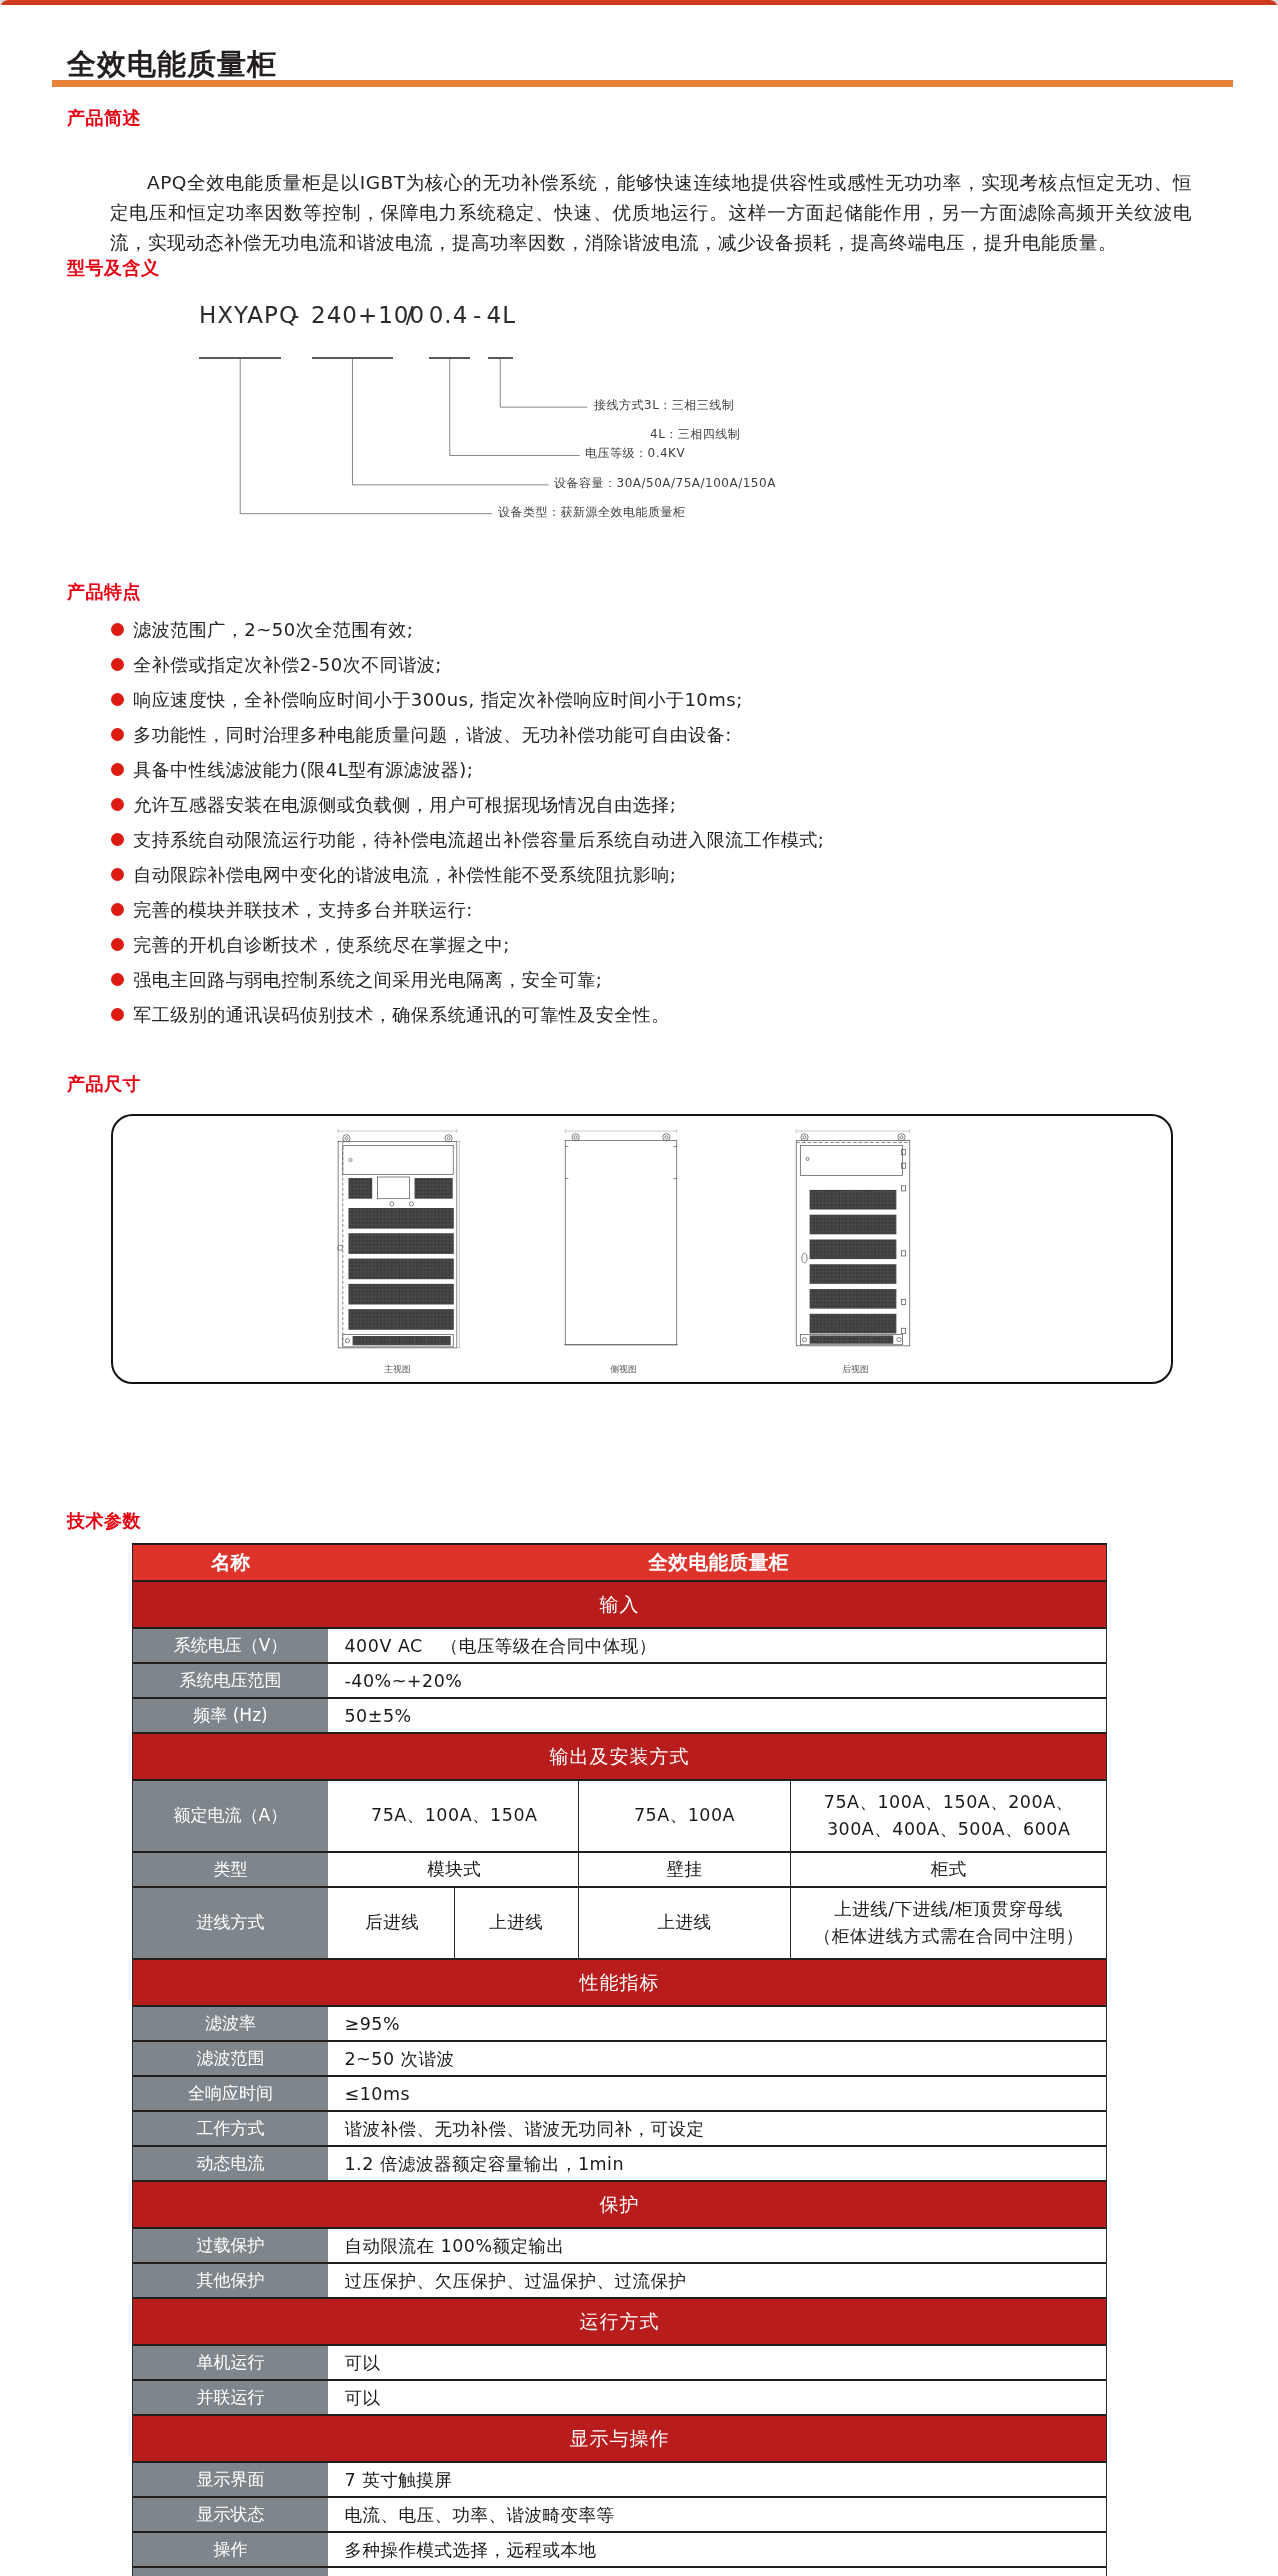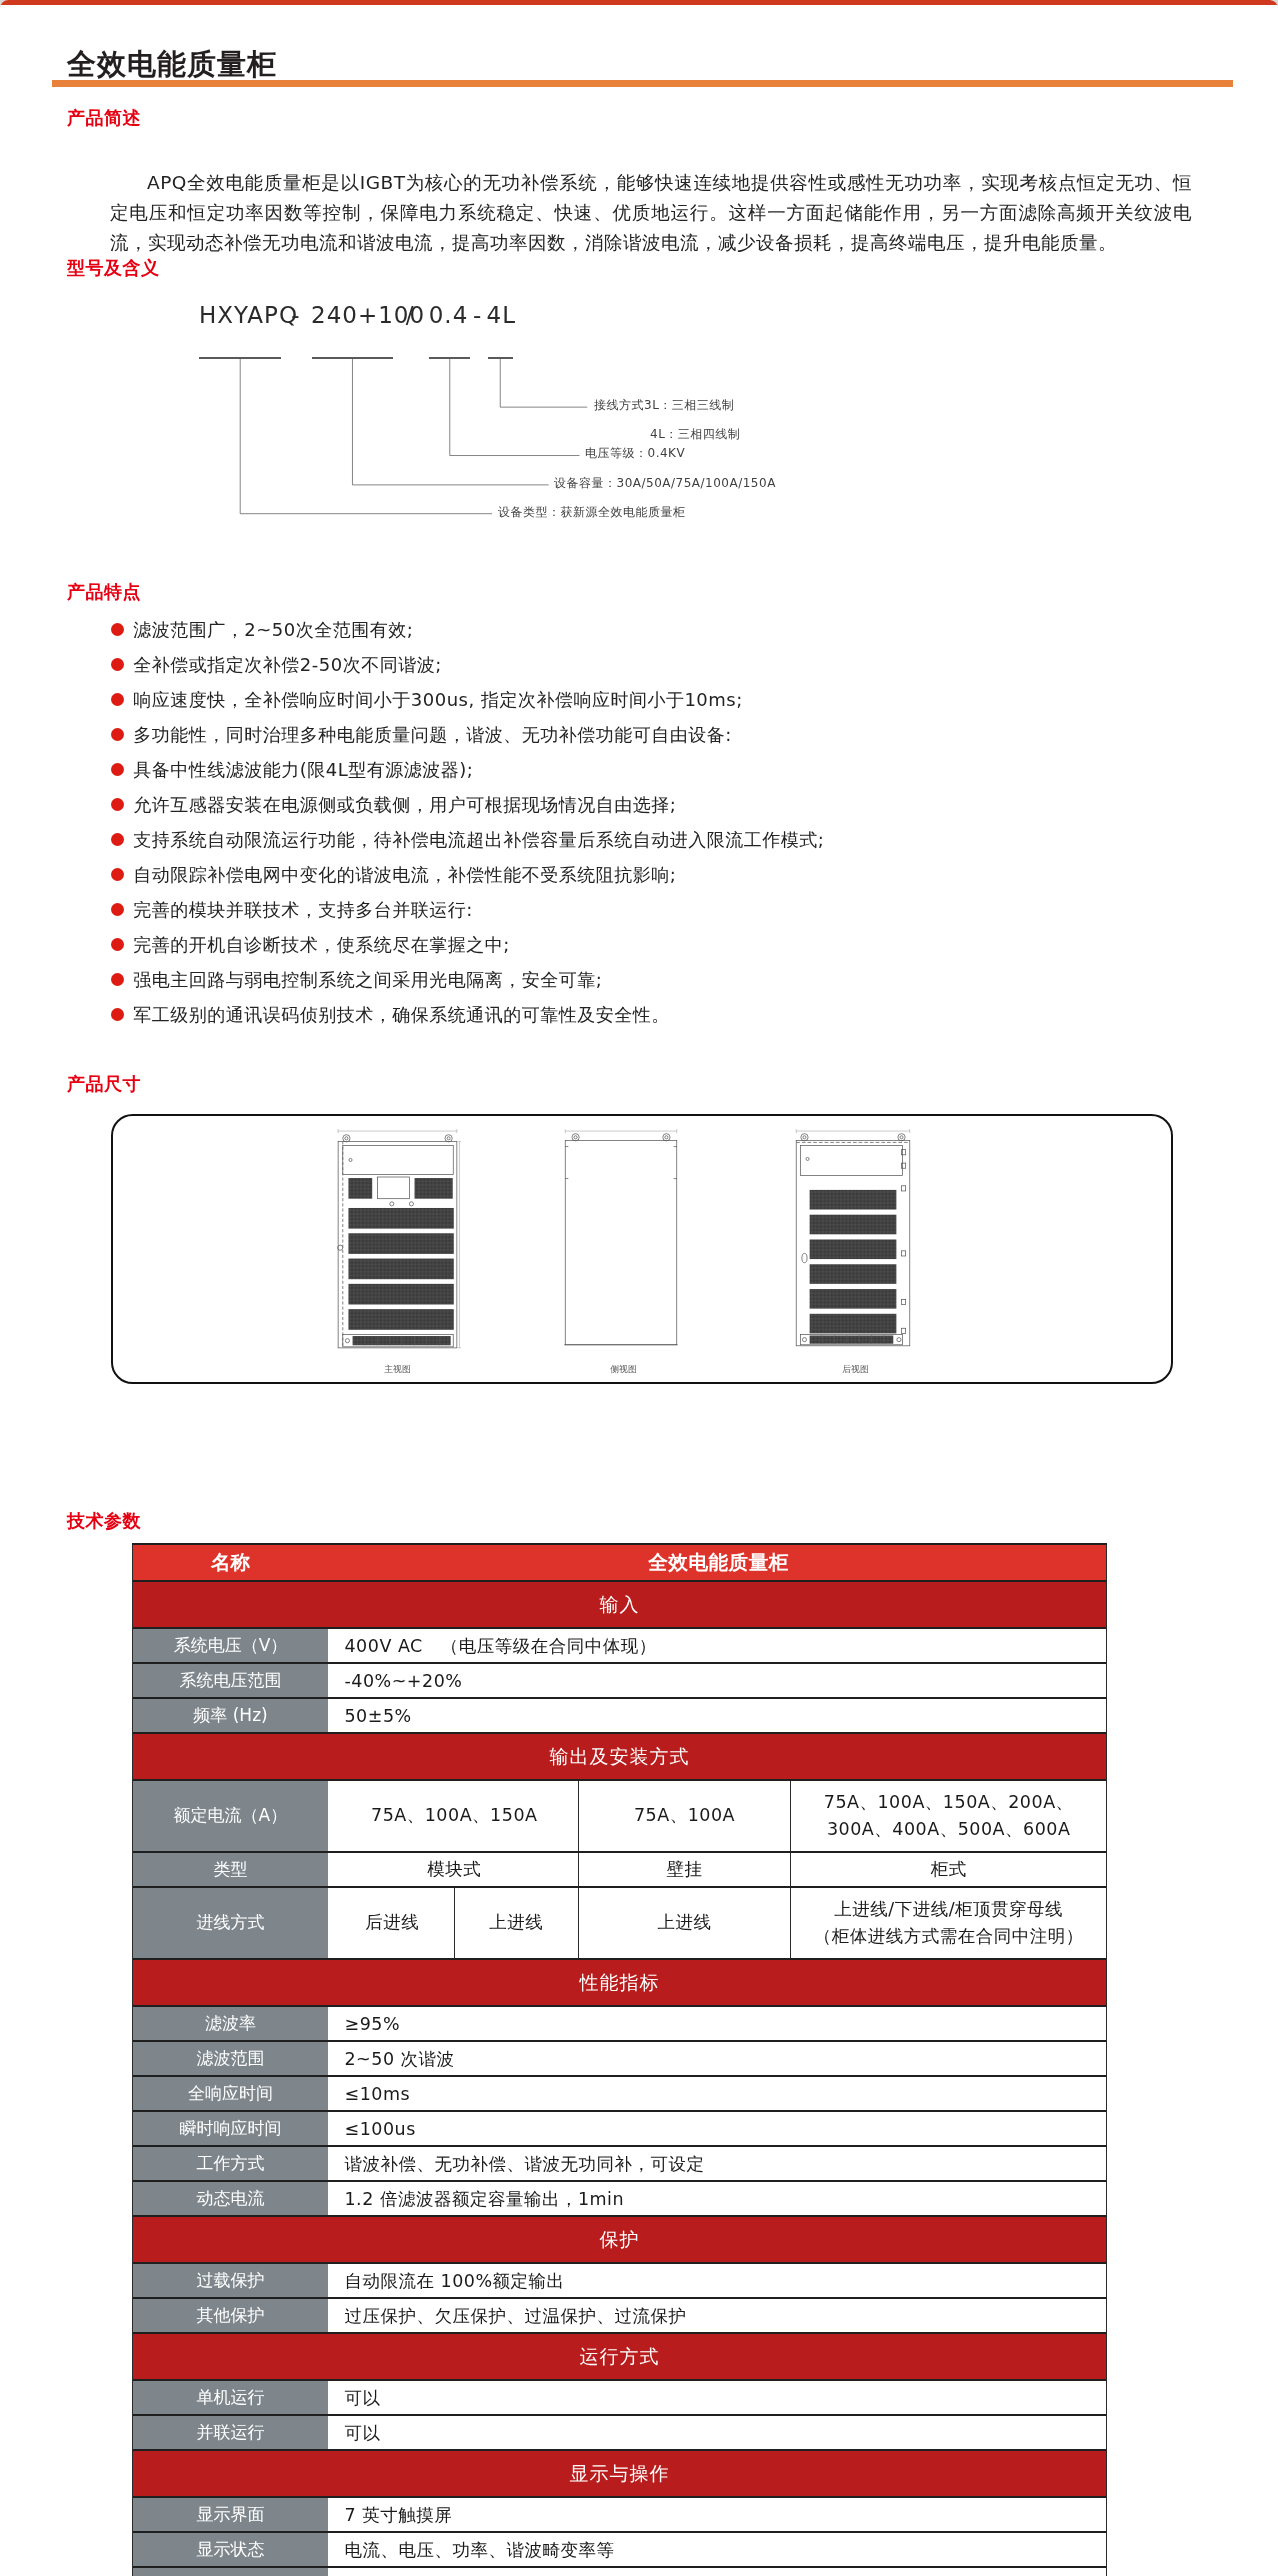--- a/index.html
+++ b/index.html
@@ -315,25 +315,20 @@
         <div class="t-cell cell-label">滤波范围</div>
         <div class="t-cell gap"></div>
         <div class="t-cell cell-value">2~50 次谐波</div>
       </div>
       <div class="t-row h-kv">
         <div class="t-cell cell-label">全响应时间</div>
         <div class="t-cell gap"></div>
         <div class="t-cell cell-value">≤10ms</div>
       </div>
       <div class="t-row h-kv">
-        <div class="t-cell cell-label">瞬时响应时间</div>
-        <div class="t-cell gap"></div>
-        <div class="t-cell cell-value">≤100us</div>
-      </div>
-      <div class="t-row h-kv">
         <div class="t-cell cell-label">工作方式</div>
         <div class="t-cell gap"></div>
         <div class="t-cell cell-value">谐波补偿、无功补偿、谐波无功同补，可设定</div>
       </div>
       <div class="t-row h-kv">
         <div class="t-cell cell-label">动态电流</div>
         <div class="t-cell gap"></div>
         <div class="t-cell cell-value">1.2 倍滤波器额定容量输出，1min</div>
       </div>
       <div class="t-row row-band">保护</div>

